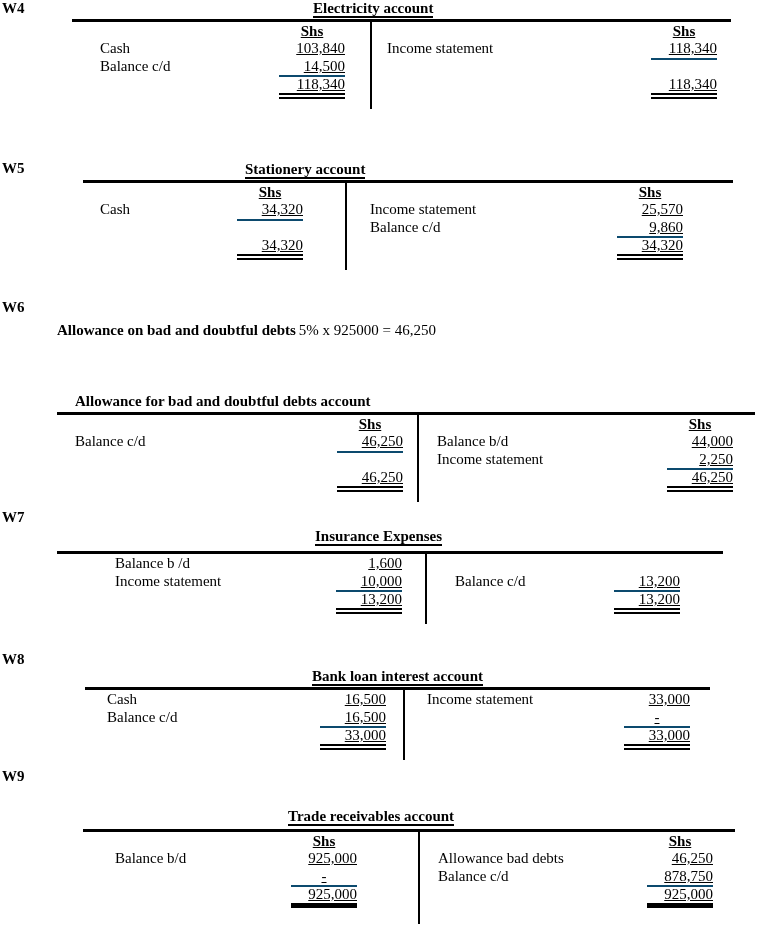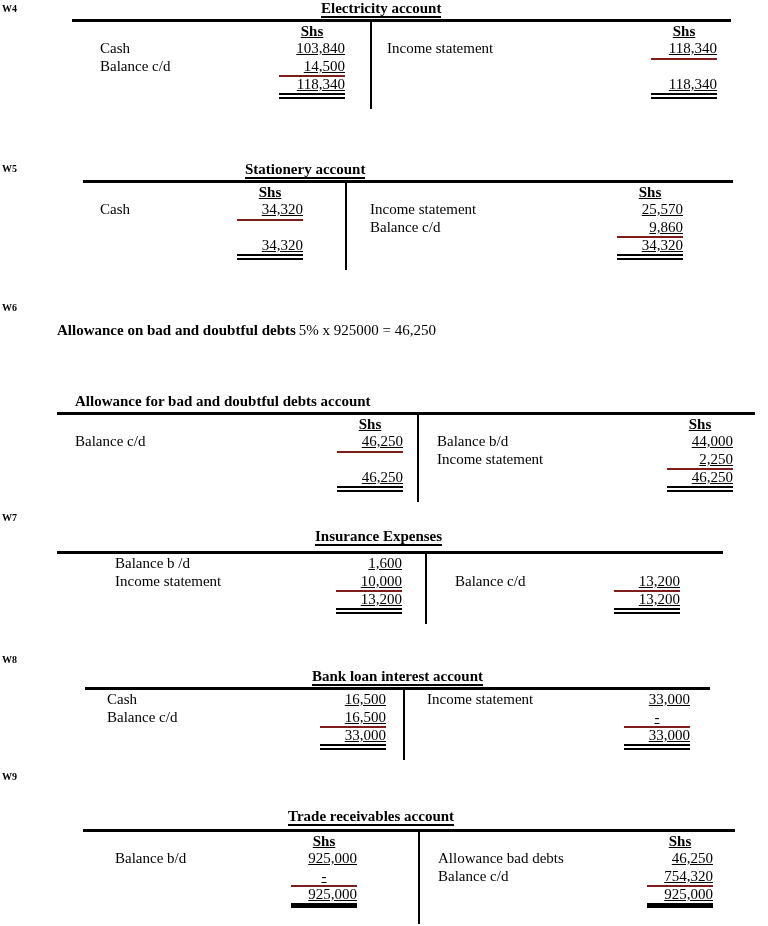--- a/index.html
+++ b/index.html
@@ -2,52 +2,52 @@
 <html><head>
 <meta charset="utf-8">
 <style>
   html,body{margin:0;padding:0;}
   body{
     width:768px;height:926px;position:relative;overflow:hidden;
     background:#ffffff;color:#000000;
     font-family:"Liberation Serif","DejaVu Serif",serif;
     font-size:15px;line-height:17px;
   }
-  .wmark{position:absolute;left:2px;font-weight:bold;font-size:10px;}
+  .wmark{position:absolute;left:2px;font-weight:bold;font-size:15px;}
   .acct-title{position:absolute;font-weight:bold;white-space:nowrap;}
   .acct-title .tu{border-bottom:2px solid #000;padding-bottom:0px;}
   .acct-title .plain{border-bottom:none;}
   .note{position:absolute;white-space:nowrap;}
   .note .nb{font-weight:bold;margin-right:3px;}
 
   .acct{position:absolute;border-top:3px solid #000;display:flex;}
   .side{position:relative;padding-bottom:13px;}
   .side-l{width:var(--lw);flex:0 0 var(--lw);}
   .side-r{flex:1 1 auto;border-left:2px solid #000;}
   .row{position:relative;height:18px;}
   .row.hdr{height:17px;}
   .row.total{height:21px;}
   .lbl{position:absolute;top:1px;white-space:nowrap;}
   .side-l .lbl{left:var(--lpad);}
   .side-r .lbl{left:var(--rpad);}
   .amt{position:absolute;top:1px;width:66px;text-align:right;text-decoration:underline;}
   .side-l .amt{right:var(--lar);}
   .side-r .amt{right:var(--rar);}
   .amt.shs{font-weight:bold;text-align:center;}
-  .amt.ul{border-bottom:2px solid #7f1d1d;}
+  .amt.ul{border-bottom:2px solid #0c4a6e;}
   .amt.dd{border-bottom:6px double #000;}
   .amt.ctr{text-align:center;}
   .acct.thick-total .amt.dd{border-bottom:5px solid #000;}
   .acct.w9 .side{padding-bottom:18px;}
 </style>
 </head>
 <body>
 
 <div class="wmark" style="top:0px">W4</div>
-<div class="acct-title" style="left:321px;top:0px"><span class="tu">Electricity account</span></div>
+<div class="acct-title" style="left:313px;top:0px"><span class="tu">Electricity account</span></div>
 <div class="acct" style="left:72px;top:19px;width:659px;--lw:298px;--lpad:28px;--lar:25px;--rpad:15px;--rar:14px;">
   <div class="side side-l">
     <div class="row hdr">
         <span class="amt shs">Shs</span>
       </div>
     <div class="row">
         <span class="lbl">Cash</span>
         <span class="amt">103,840</span>
       </div>
     <div class="row">
@@ -235,19 +235,19 @@
   <div class="side side-r">
     <div class="row hdr">
         <span class="amt shs">Shs</span>
       </div>
     <div class="row">
         <span class="lbl">Allowance bad debts</span>
         <span class="amt">46,250</span>
       </div>
     <div class="row">
         <span class="lbl">Balance c/d</span>
-        <span class="amt ul">754,320</span>
+        <span class="amt ul">878,750</span>
       </div>
     <div class="row total">
         <span class="amt dd">925,000</span>
       </div>
   </div>
 </div>
 
 </body></html>

